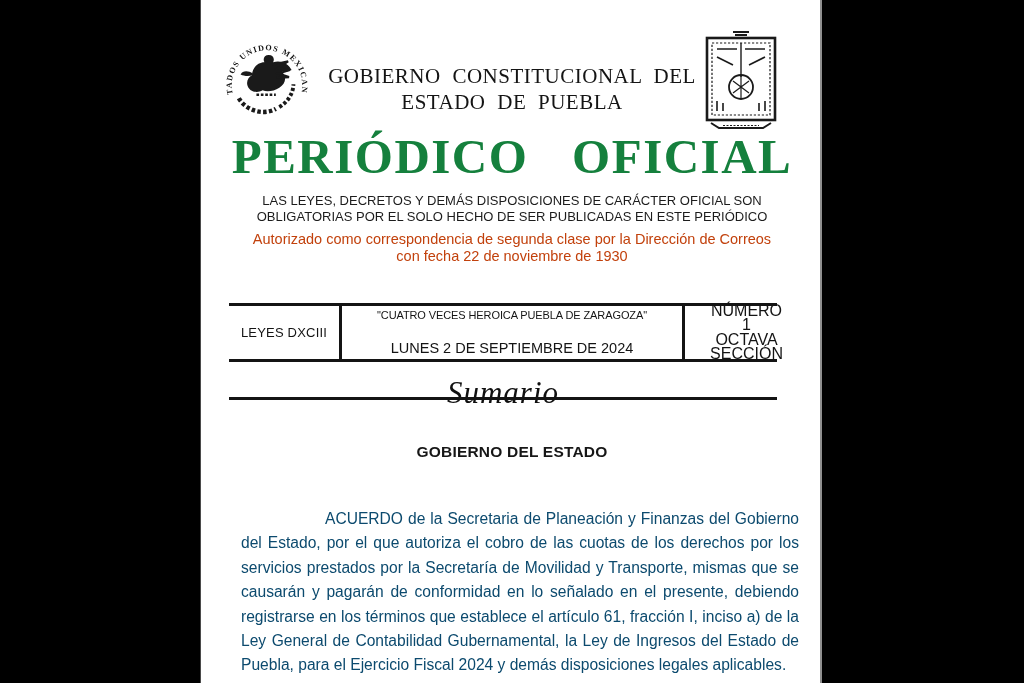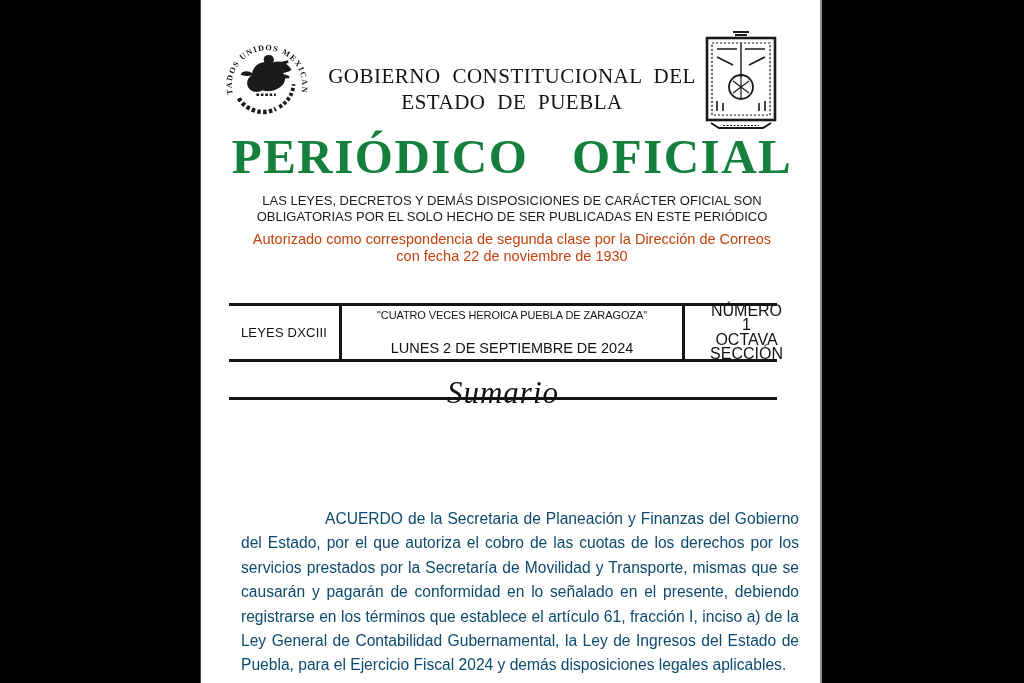--- a/index.html
+++ b/index.html
@@ -118,16 +118,17 @@
     <div class="cell cell-num">
       <span>NÚMERO 1</span>
       <span>OCTAVA</span>
       <span>SECCIÓN</span>
     </div>
   </div>
 
   <div class="abs sumario">Sumario</div>
   <div class="abs sumario-rule"></div>
 
+  <div class="abs section-heading sh1">GOBIERNO DEL ESTADO</div>
 
   <div class="abs body-par">ACUERDO de la Secretaria de Planeación y Finanzas del Gobierno del Estado, por el que autoriza el cobro de las cuotas de los derechos por los servicios prestados por la Secretaría de Movilidad y Transporte, mismas que se causarán y pagarán de conformidad en lo señalado en el presente, debiendo registrarse en los términos que establece el artículo 61, fracción I, inciso a) de la Ley General de Contabilidad Gubernamental, la Ley de Ingresos del Estado de Puebla, para el Ejercicio Fiscal 2024 y demás disposiciones legales aplicables.</div>
 
 </div>
 
 </body></html>

